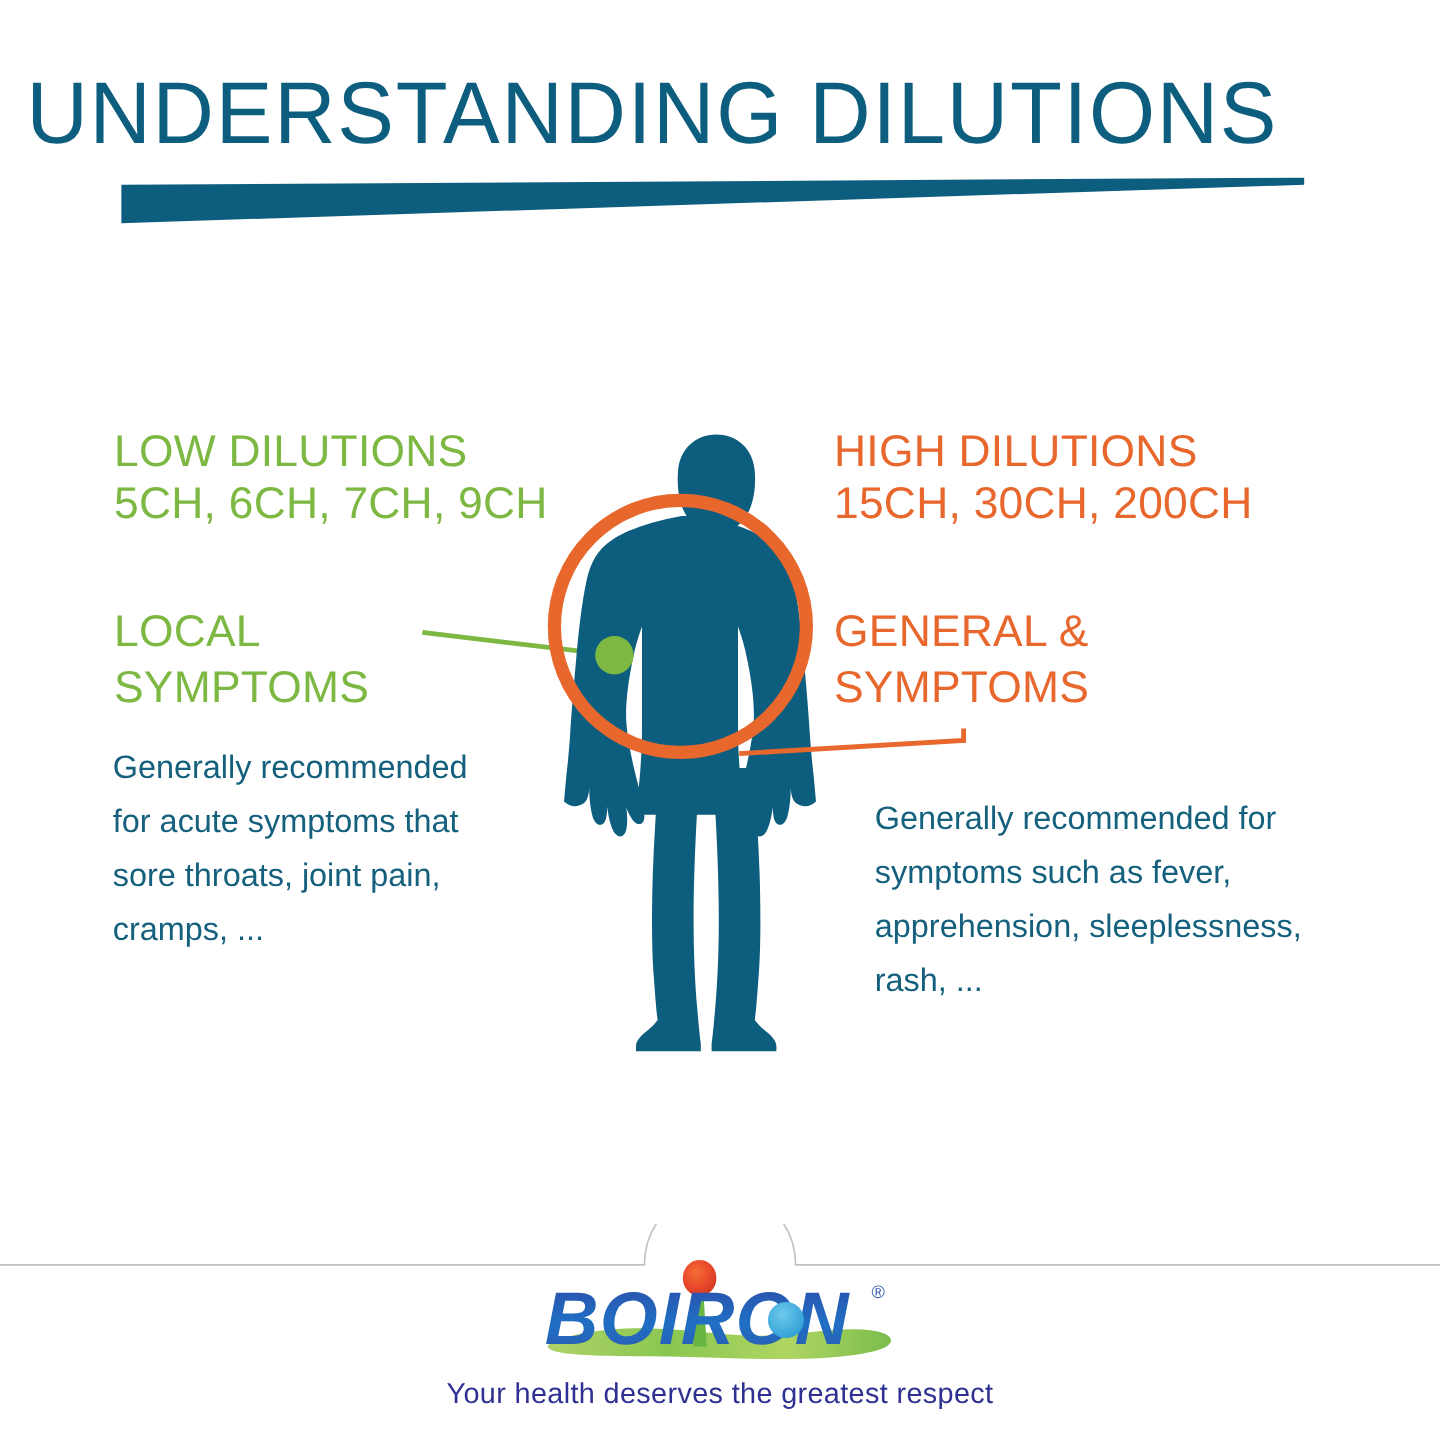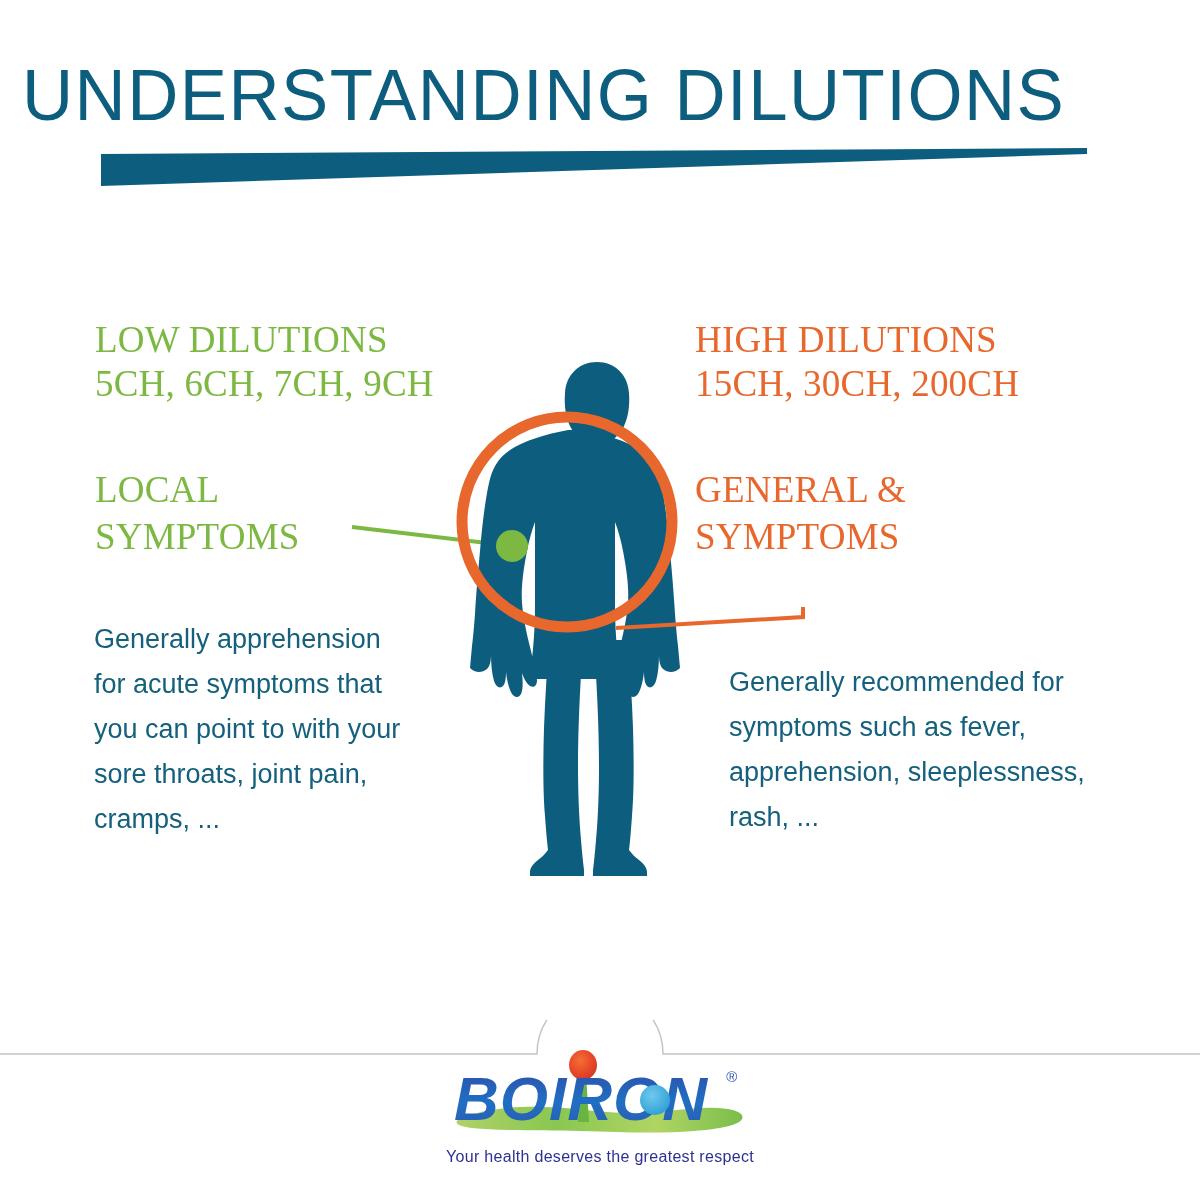--- a/index.html
+++ b/index.html
@@ -42,23 +42,24 @@
     position: absolute;
     left: 97px;
     top: 93px;
     width: 986px;
     height: 42px;
   }
 
   
   .col-head {
     position: absolute;
-    font-family: Liberation Serif, serif;
+    font-family: Liberation Sans, sans-serif;
     font-weight: 400;
     letter-spacing: 0.2px;
+    margin-top: 36px;
   }
   #low-dilutions {
     left: 95px;
     top: 318px;
     font-size: 37px;
     line-height: 44px;
     color: #7CB842;
     white-space: nowrap;
   }
   #high-dilutions {
@@ -137,21 +138,21 @@
   #boiron-logo {
     display: inline-block;
   }
   #tagline {
     position: absolute;
     left: 0;
     top: 1148px;
     width: 1200px;
     text-align: center;
     font-family: "Liberation Sans", sans-serif;
-    font-size: 16px;
+    font-size: 24px;
     letter-spacing: 0.3px;
     color: #2E3191;
   }
 </style>
 </head>
 <body>
 
 <div id="page">
 
   <div id="title-block">
@@ -165,23 +166,22 @@
     <span class="line">LOW DILUTIONS</span>
     <span class="line">5CH, 6CH, 7CH, 9CH</span>
   </div>
 
   <div class="col-head" id="local-symptoms">
     <span class="line">LOCAL</span>
     <span class="line">SYMPTOMS</span>
   </div>
 
   <div class="body-copy" id="left-body">
-    <span class="line">Generally apprehension</span>
+    <span class="line">Generally recommended</span>
     <span class="line">for acute symptoms that</span>
-    <span class="line">you can point to with your</span>
     <span class="line">sore throats, joint pain,</span>
     <span class="line">cramps, ...</span>
   </div>
 
   <div class="col-head" id="high-dilutions">
     <span class="line">HIGH DILUTIONS</span>
     <span class="line">15CH, 30CH, 200CH</span>
   </div>
 
   <div class="col-head" id="general-symptoms">

